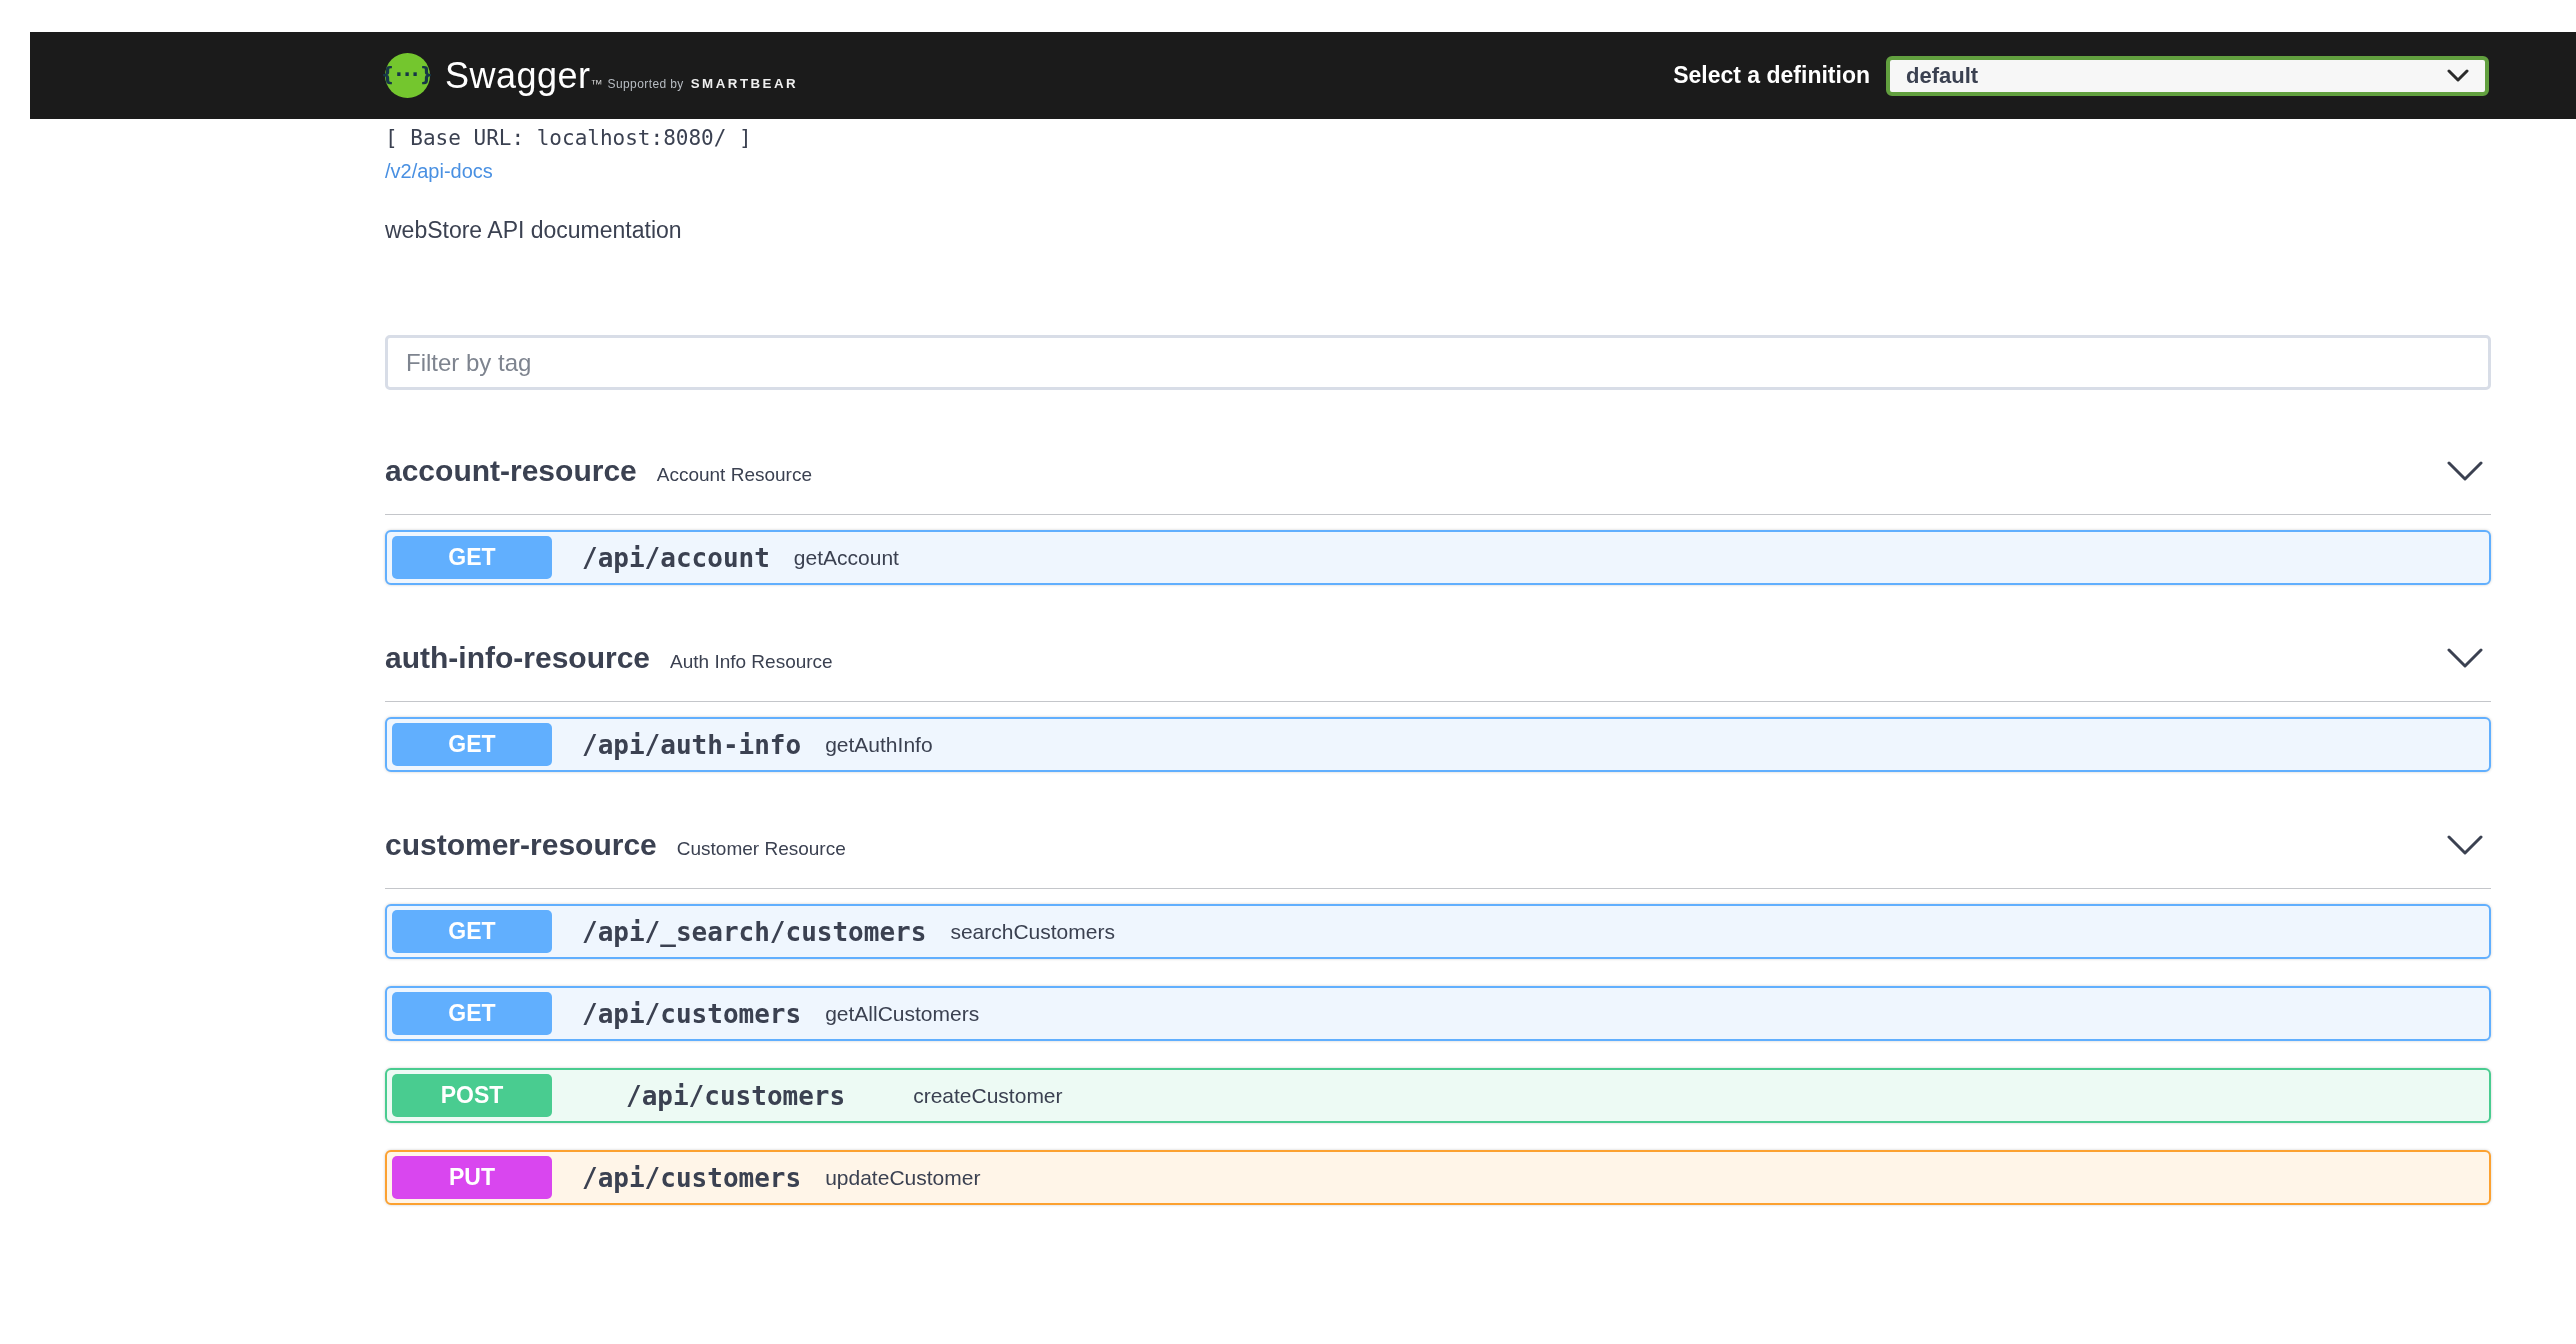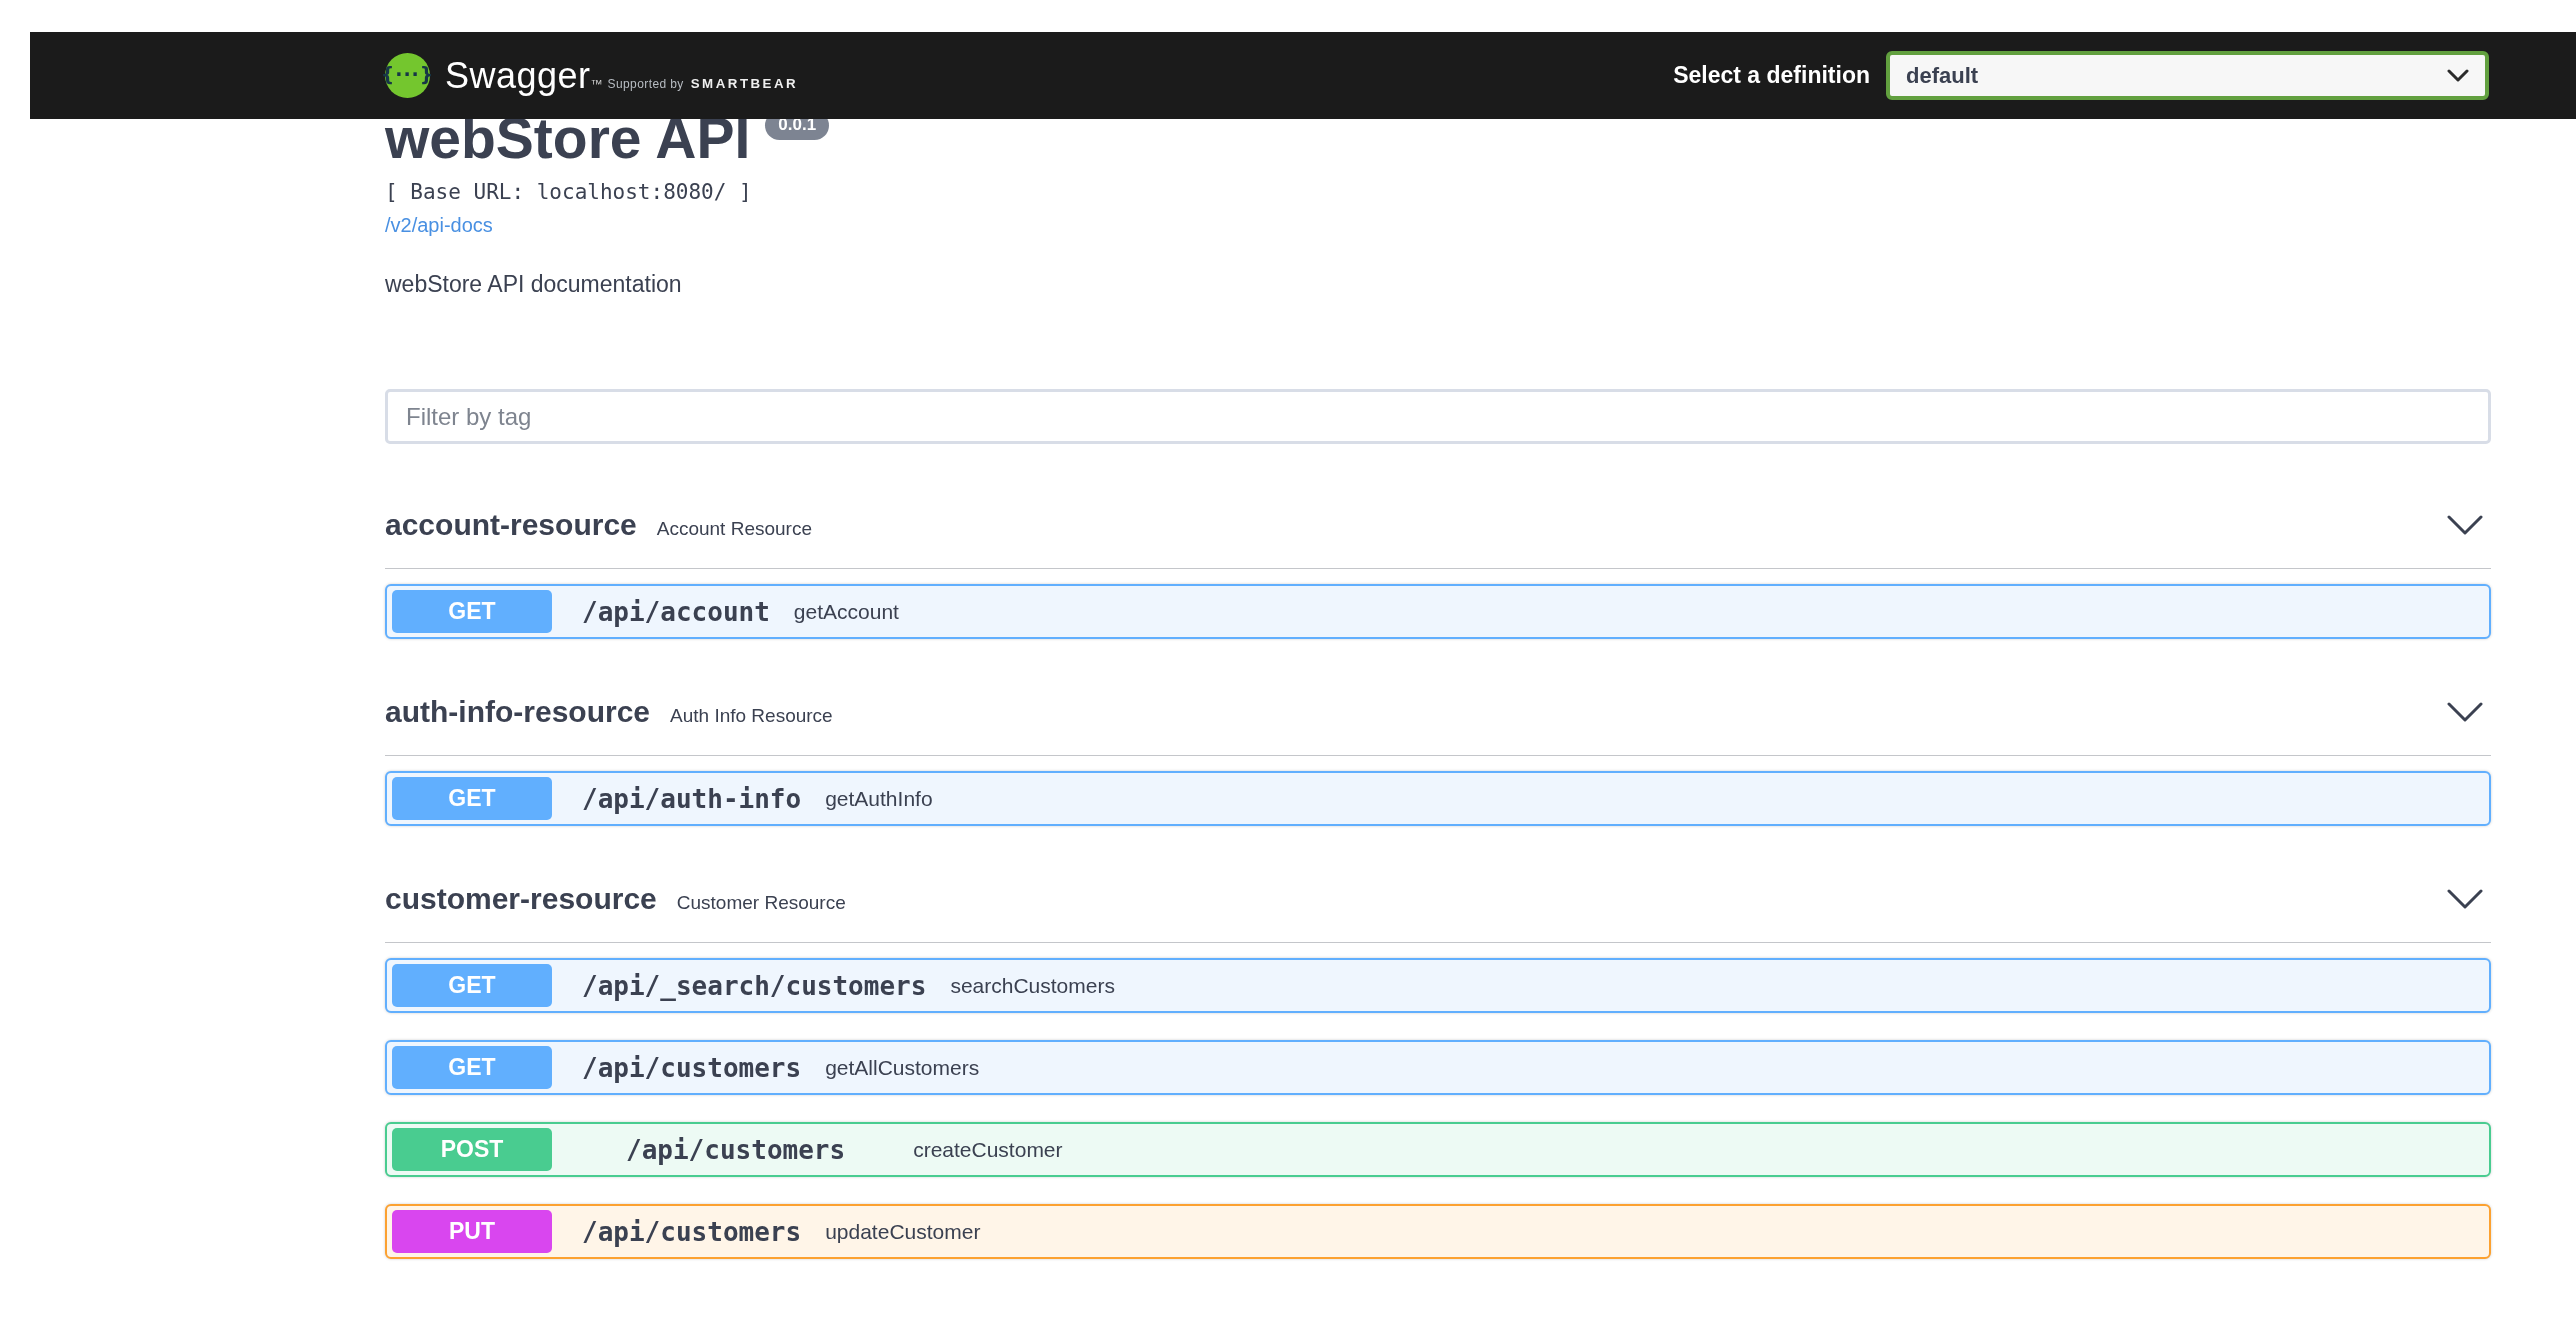--- a/index.html
+++ b/index.html
@@ -32,31 +32,31 @@
     padding-bottom: 3px;
   }
   .wordmark { color: #ffffff; font-size: 36px; font-weight: 500; line-height: 1; letter-spacing: 0.5px; }
   .wordmark .tm { font-size: 12px; color: #cfcfcf; }
   .tagline { margin-top: 5px; font-size: 12px; color: #b7bcc2; letter-spacing: 0.4px; }
   .tagline .sb { color: #efefef; font-size: 13.3px; font-weight: bold; letter-spacing: 2.5px; margin-left: 7px; }
 
   .topbar-right { margin-left: auto; display: flex; align-items: center; gap: 16px; }
   .select-label { color: #ffffff; font-weight: bold; font-size: 23px; white-space: nowrap; }
   .def-select {
-    position: relative; width: 603px; height: 49px;
+    position: relative; width: 603px; height: 40px;
     border: 4px solid #62a03f; border-radius: 6px;
     background: #f7f7f7; display: flex; align-items: center;
     padding: 0 51px 0 16px; cursor: pointer;
   }
   .def-select .value { font-size: 22px; font-weight: bold; color: #3b4151; }
   .def-select .chev { position: absolute; right: 16px; top: 50%; transform: translateY(-50%); display: flex; }
 
   
   .main { width: 2106px; margin-left: 385px; }
-  .info { padding-top: 110px; }
+  .info { padding-top: 56px; }
   .title-row { display: flex; align-items: flex-start; gap: 15px; }
   .page-title { margin: 0; font-size: 57px; font-weight: bold; color: #3b4151; line-height: 1; }
   .version-badge {
     background: #7d8492; color: #fff;
     font-size: 17px; font-weight: bold; line-height: 1.1;
     padding: 5px 13px; border-radius: 49px; margin-top: 1px;
   }
   .base-url { margin-top: 13px; font-family: "DejaVu Sans Mono", monospace; font-size: 21px; color: #3b4151; }
   .spec-link { display: inline-block; margin-top: 10px; font-size: 20px; color: #4990e2; text-decoration: none; }
   .description { margin-top: 34px; font-size: 23px; color: #3b4151; }

